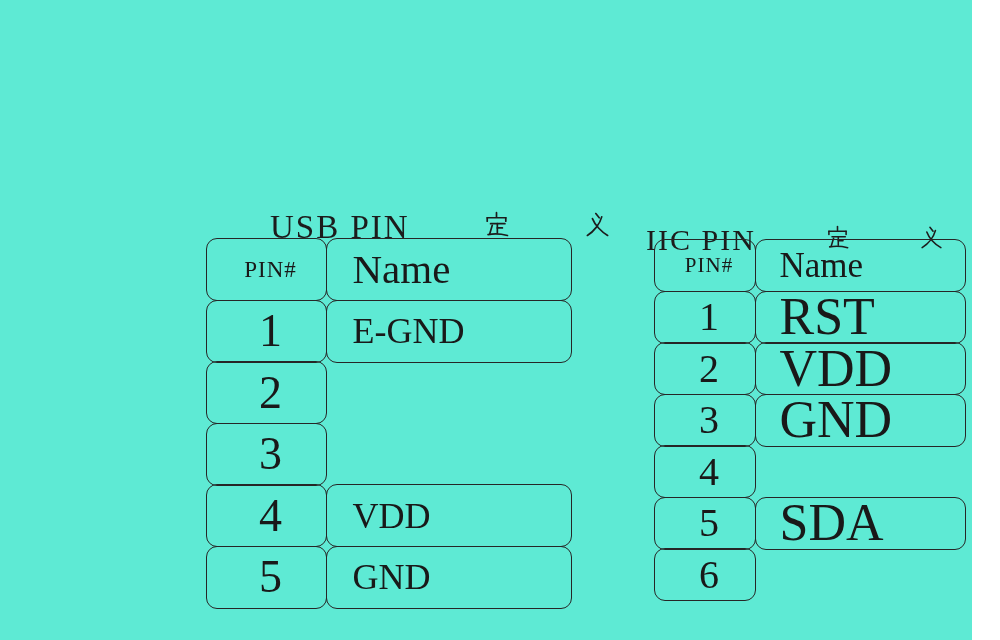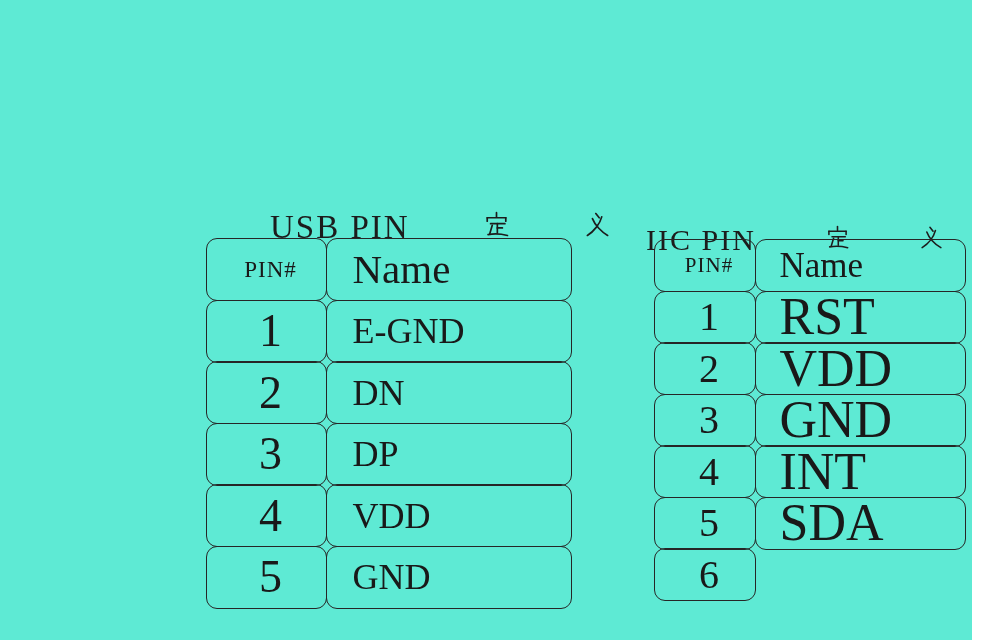--- a/index.html
+++ b/index.html
@@ -131,25 +131,23 @@
     <div class="trow header">
       <div class="cell pin">PIN#</div>
       <div class="cell name">Name</div>
     </div>
     <div class="trow data">
       <div class="cell pin">1</div>
       <div class="cell name">E-GND</div>
     </div>
     <div class="trow data">
       <div class="cell pin">2</div>
-      <div class="cell name">DN</div>
     </div>
     <div class="trow data">
       <div class="cell pin">3</div>
-      <div class="cell name">DP</div>
     </div>
     <div class="trow data">
       <div class="cell pin">4</div>
       <div class="cell name">VDD</div>
     </div>
     <div class="trow data">
       <div class="cell pin">5</div>
       <div class="cell name">GND</div>
     </div>
   </div>
@@ -166,21 +164,20 @@
     <div class="trow data">
       <div class="cell pin">2</div>
       <div class="cell name">VDD</div>
     </div>
     <div class="trow data">
       <div class="cell pin">3</div>
       <div class="cell name">GND</div>
     </div>
     <div class="trow data">
       <div class="cell pin">4</div>
-      <div class="cell name">INT</div>
     </div>
     <div class="trow data">
       <div class="cell pin">5</div>
       <div class="cell name">SDA</div>
     </div>
     <div class="trow data">
       <div class="cell pin">6</div>
     </div>
   </div>
 

